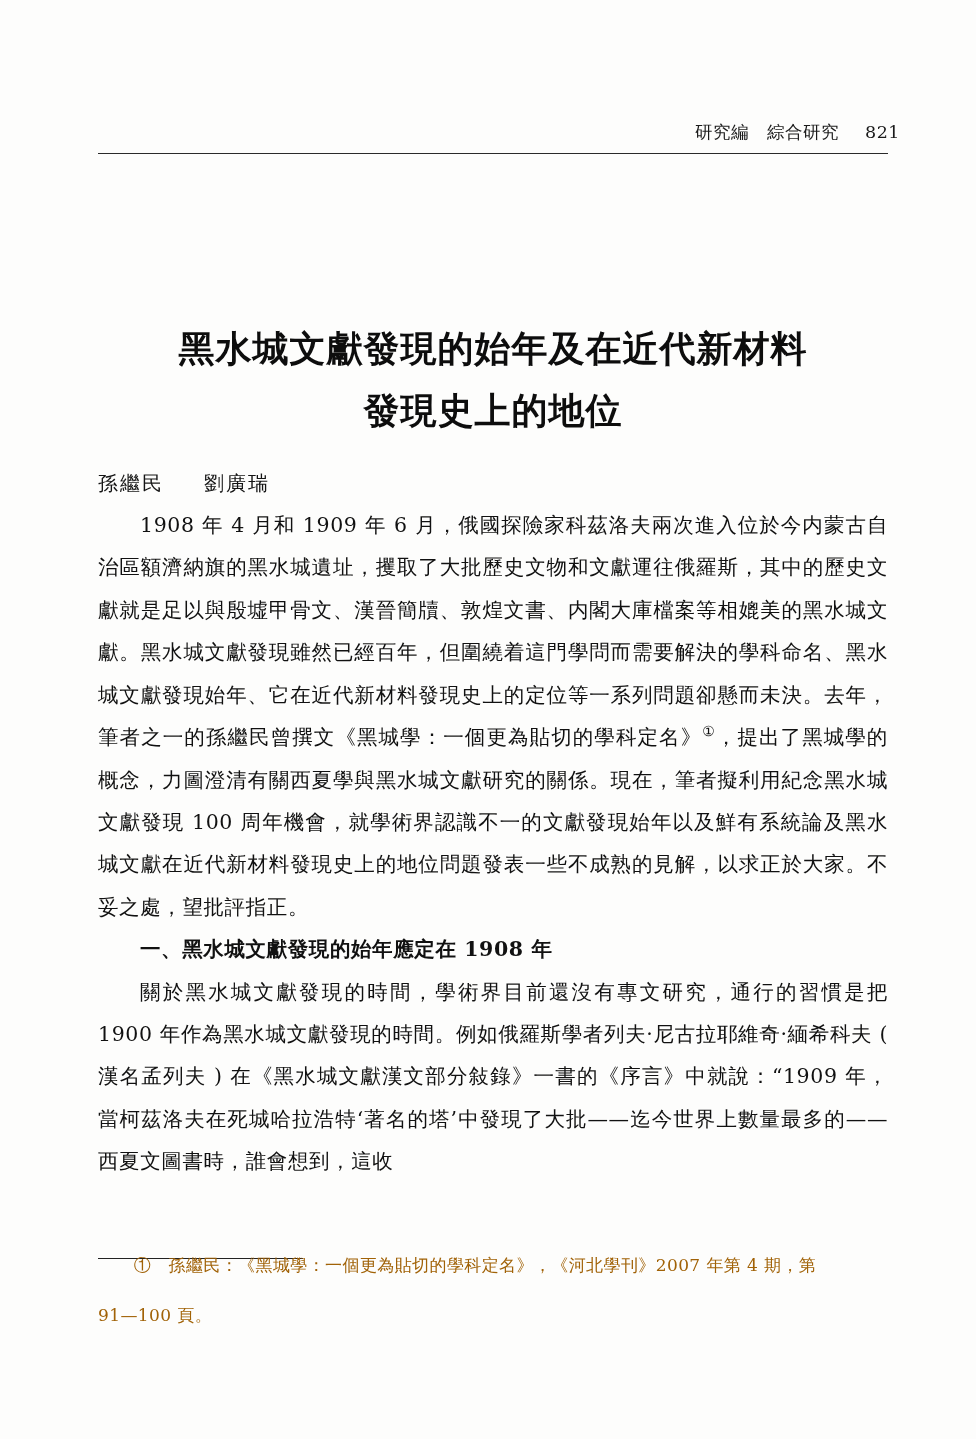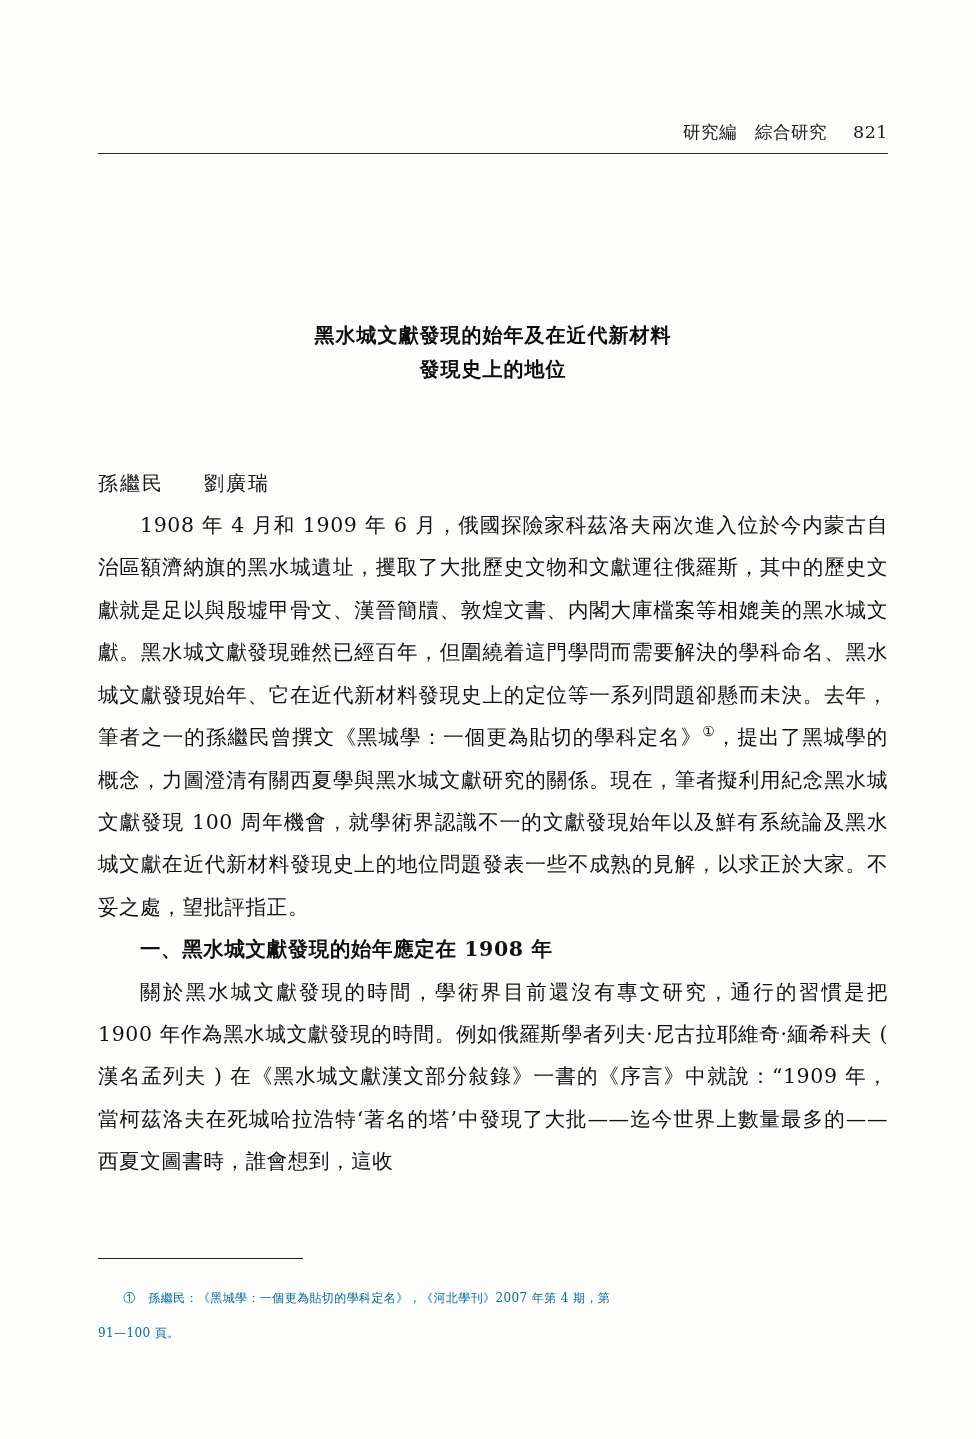--- a/index.html
+++ b/index.html
@@ -21,21 +21,21 @@
     left: 98px;
     top: 0;
     width: 790px;
     height: 1439px;
   }
 
   
   .header {
     position: absolute;
     top: 120px;
-    left: 0;
+    left: 12px;
     width: 790px;
     text-align: right;
     font-size: 17.5px;
     letter-spacing: 0.5px;
     color: #1a1a1a;
   }
   .header .sec { margin-right: 18px; }
   .header .sub { margin-right: 26px; }
   .header .pg { font-family: "DejaVu Serif", serif; }
 
@@ -48,21 +48,21 @@
     background: #2a2a2a;
   }
 
   
   .title {
     position: absolute;
     top: 318px;
     left: 0;
     width: 790px;
     text-align: center;
-    font-size: 20px;
+    font-size: 36px;
     font-weight: bold;
     line-height: 1.72;
     letter-spacing: 1px;
     color: #0d0d0d;
   }
   .title .l2 { display: block; }
 
   
   .authors {
     position: absolute;
@@ -108,28 +108,28 @@
   .fn-rule {
     position: absolute;
     top: 1258px;
     left: 0;
     width: 205px;
     height: 1px;
     background: #222;
   }
   .footnote {
     position: absolute;
-    top: 1275px;
+    top: 1232px;
     left: 0;
     width: 790px;
-    font-size: 12px;
+    font-size: 17px;
     line-height: 1.95;
     letter-spacing: 0.4px;
     text-align: justify;
-    color: #0369a1;
+    color: #a16207;
   }
   .footnote .fi { text-indent: 2.1em; }
   sup.fnref {
     font-size: 0.68em;
     vertical-align: super;
     line-height: 0;
   }
 </style>
 </head>
 <body>

